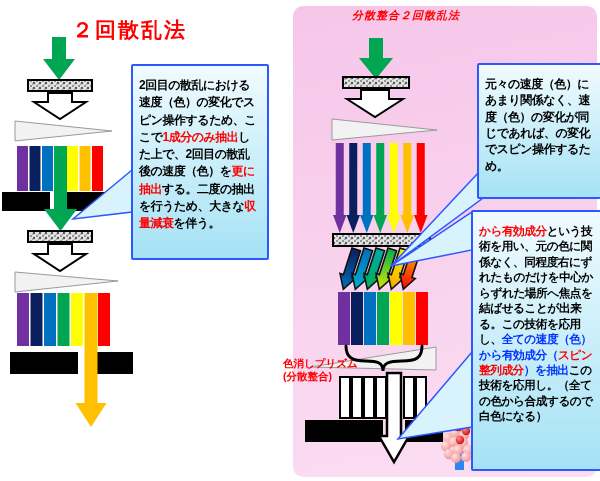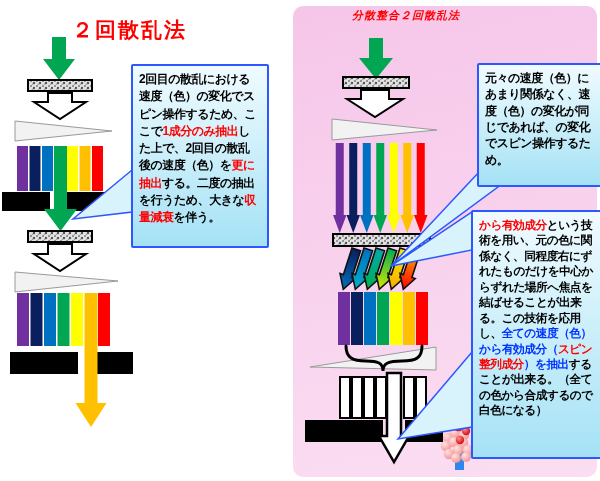--- a/index.html
+++ b/index.html
@@ -6,21 +6,21 @@
   .stage{position:relative;width:600px;height:481px;background:#fff;overflow:hidden;
          font-family:"Liberation Sans","DejaVu Sans",sans-serif;}
   .pink-panel{position:absolute;left:293px;top:6px;width:304px;height:471px;border-radius:10px;
          background:linear-gradient(168deg,var(--c-panel) 0%,var(--c-panel2) 100%);z-index:0;}
   svg.art{position:absolute;left:0;top:0;z-index:1;}
   .title{position:absolute;font-weight:bold;color:var(--c-titlered);white-space:nowrap;z-index:2;}
   .left-title{left:64px;top:16px;font-size:21px;letter-spacing:2px;margin-left:8px;}
   .right-title{left:352px;top:8px;font-size:11px;font-style:italic;letter-spacing:1px;}
   .callout{position:absolute;border:2px solid var(--c-boxborder);
          background:linear-gradient(180deg,var(--c-box1) 0%,var(--c-box2) 100%);
-         color:#000;font-weight:bold;padding:5px 6px;font-size:12px;line-height:1.38;
+         color:#000;font-weight:bold;padding:11px 6px;font-size:12px;line-height:1.38;
          letter-spacing:-0.5px;border-radius:2px;z-index:2;overflow:hidden;}
   #lbox{left:131px;top:64px;width:122px;height:170px;line-height:1.44;}
   #rbox1{left:477px;top:63px;width:115px;height:110px;line-height:1.36;}
   #rbox2{left:471px;top:210px;width:122px;height:235px;line-height:1.32;font-size:11.7px;}
   .seg-red{color:#ff0000;}
   .seg-blue{color:#0033ff;}
   .prism-label{position:absolute;left:283px;top:357px;color:#ff0000;font-weight:bold;
          font-size:10.5px;line-height:12.5px;white-space:nowrap;z-index:2;}
 </style>
 </head>
@@ -177,18 +177,22 @@
         <circle cx="460" cy="440" r="4.2" fill="url(#bd)"></circle>
       </g>
     <polygon points="480,171 517,173 391,266" style="fill:var(--c-pointerfill);stroke:var(--c-boxborder)" stroke-width="1.5"></polygon>
     <polygon points="472,212 472,250 391,266" style="fill:var(--c-pointerfill);stroke:var(--c-boxborder)" stroke-width="1.5"></polygon>
     <polygon points="472,352 472,427 398,439" style="fill:var(--c-pointerfill);stroke:var(--c-boxborder)" stroke-width="1.5"></polygon>
   </svg>
 
   <div class="title left-title">２回散乱法</div>
   <div class="title right-title">分散整合２回散乱法</div>
 
+  <div class="prism-label">
+    <div>色消しプリズム</div>
+    <div>(分散整合)</div>
+  </div>
 
   <div class="callout" id="lbox"><span>2回目の散乱における速度（色）の変化でスピン操作するため、ここで</span><span class="seg-red">1成分のみ抽出</span><span>した上で、2回目の散乱後の速度（色）を</span><span class="seg-red">更に抽出</span><span>する。二度の抽出を行うため、大きな</span><span class="seg-red">収量減衰</span><span>を伴う。</span></div>
   <div class="callout" id="rbox1"><span>元々の速度（色）にあまり関係なく、速度（色）の変化が同じであれば、の変化でスピン操作するため。</span></div>
-  <div class="callout" id="rbox2"><span class="seg-red">から有効成分</span><span>という技術を用い、元の色に関係なく、同程度右にずれたものだけを中心からずれた場所へ焦点を結ばせることが出来る。この技術を応用し、</span><span class="seg-blue">全ての速度（色）から有効成分（</span><span class="seg-red">スピン整列成分</span><span class="seg-blue">）を抽出</span><span>することが出来る。（全ての色から合成するので白色になる）</span></div>
+  <div class="callout" id="rbox2"><span class="seg-red">から有効成分</span><span>という技術を用い、元の色に関係なく、同程度右にずれたものだけを中心からずれた場所へ焦点を結ばせることが出来る。この技術を応用し、</span><span class="seg-blue">全ての速度（色）から有効成分（</span><span class="seg-red">スピン整列成分</span><span class="seg-blue">）を抽出</span><span>この技術を応用し。（全ての色から合成するので白色になる）</span></div>
 
 </div>
 
 </body></html>

